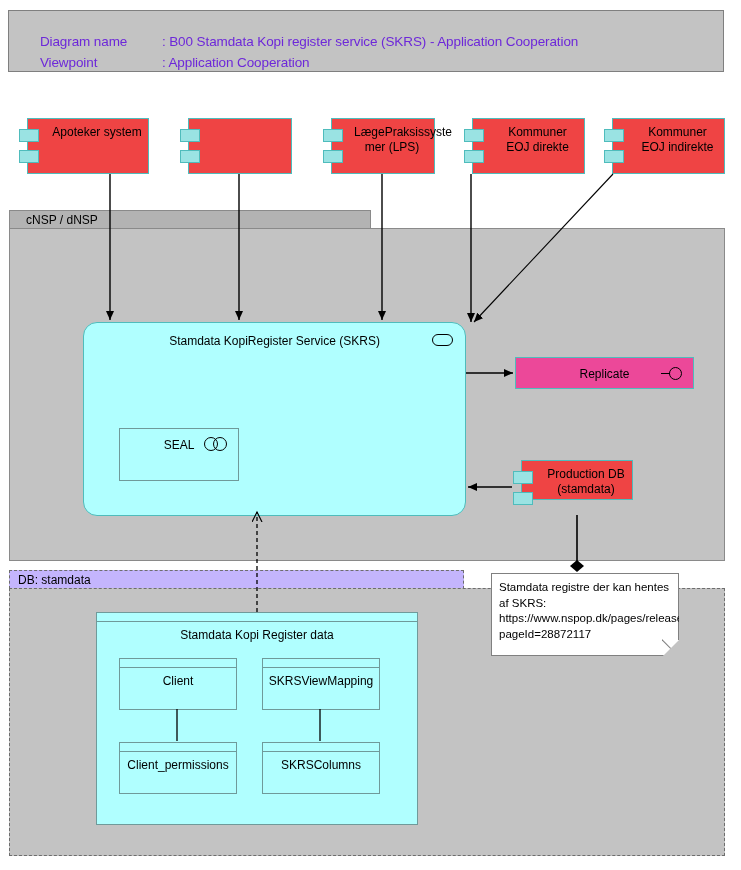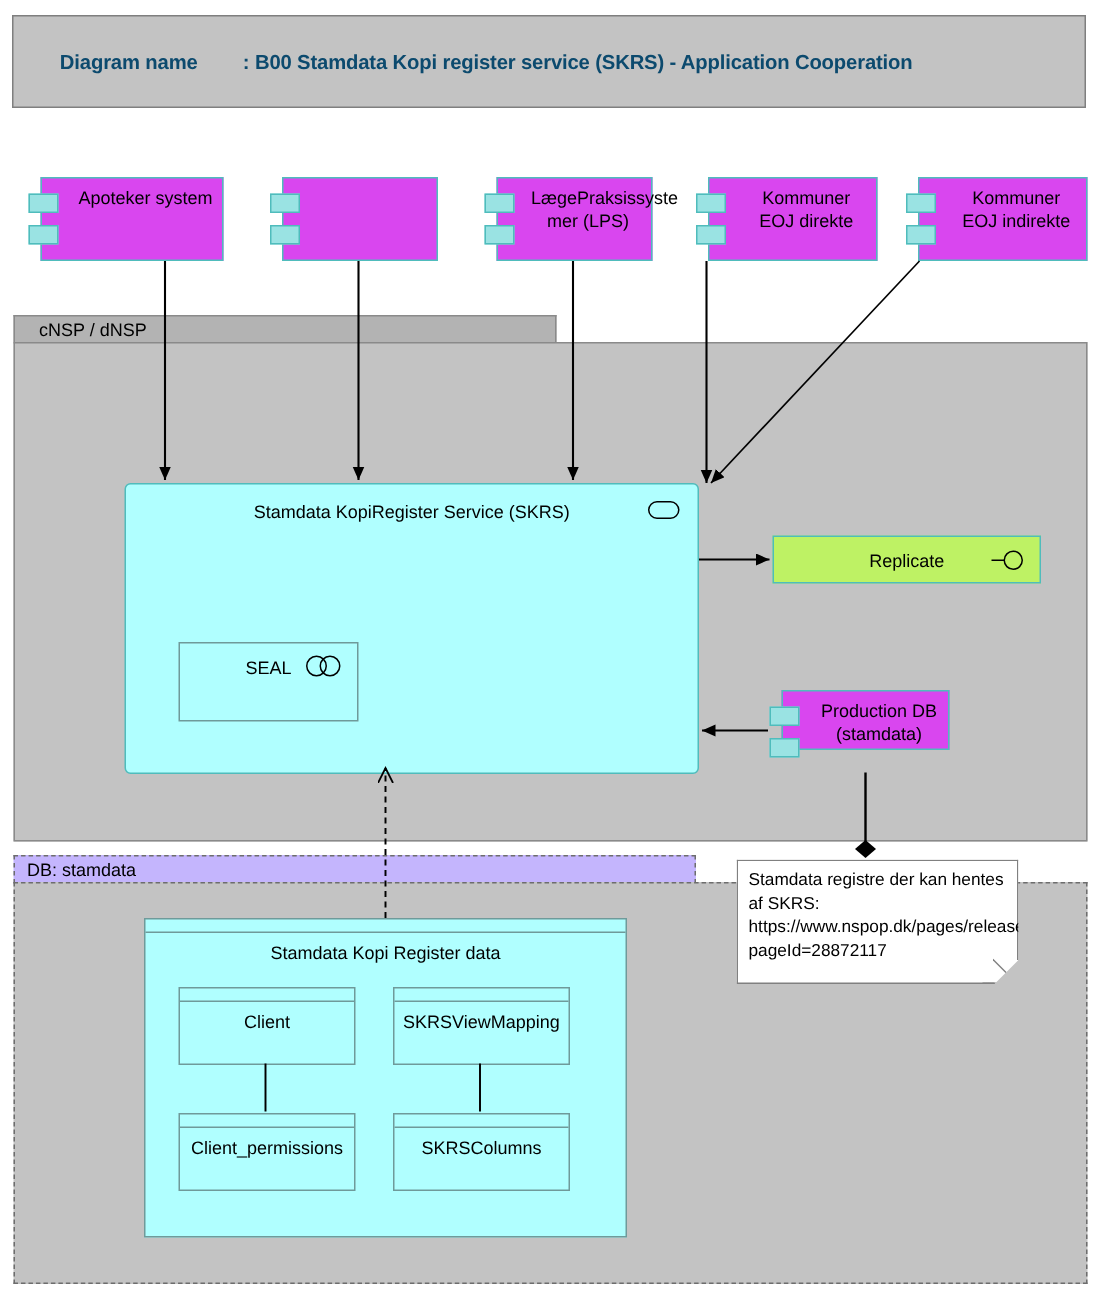--- a/index.html
+++ b/index.html
@@ -26,22 +26,22 @@
     width: 716px;
     height: 62px;
     background: #c3c3c3;
     border: 1px solid #7f7f7f;
     box-sizing: border-box;
   }
   .title-line {
     position: absolute;
     left: 9px;
     font-size: 13.5px;
-    font-weight: bold;
-    color: #0c4a6e;
+    font-weight: normal;
+    color: #6d28d9;
     white-space: pre;
     letter-spacing: -0.1px;
   }
   .title-line.l1 { top: 8px; }
   .title-line.l2 { top: 29px; }
   .title-key { display: inline-block; }
   .title-key.k1 { width: 122px; }
   .title-key.k2 { width: 122px; }
 
   
@@ -60,21 +60,21 @@
     color: #000;
     padding-left: 8px;
     line-height: 18px;
   }
   .group-tab.solid { border: 1px solid #8a8a8a; border-bottom: none; }
   .group-tab.dashed { border: 1px dashed #6d6d6d; border-bottom: none; background: #c4b5fd;}
 
   
   .component {
     position: absolute;
-    background: #d946ef;
+    background: #ef4444;
     border: 1px solid #4fbcbc;
     box-sizing: border-box;
   }
   .component .comp-label {
     position: absolute;
     left: 22px;
     right: 4px;
     top: 6px;
     text-align: center;
     font-size: 12px;
@@ -91,21 +91,21 @@
     box-sizing: border-box;
   }
   .comp-nub.n1 { top: 10px; }
   .comp-nub.n2 { top: 31px; }
 
   
   .app-service {
     position: absolute;
     background: #b0ffff;
     border: 1px solid #4fbcbc;
-    border-radius: 4px;
+    border-radius: 14px;
     box-sizing: border-box;
   }
   .app-service > .svc-label {
     position: absolute;
     left: 0; right: 0; top: 11px;
     text-align: center;
     font-size: 12px;
     color: #000;
   }
   .icon-service {
@@ -148,21 +148,21 @@
     border: 1.4px solid #000;
     border-radius: 50%;
     box-sizing: border-box;
   }
   .icon-collab i.a { left: 0; }
   .icon-collab i.b { left: 9px; }
 
   
   .interface-box {
     position: absolute;
-    background: #bef264;
+    background: #ec4899;
     border: 1px solid #4fbcbc;
     box-sizing: border-box;
   }
   .interface-box > .if-label {
     position: absolute;
     left: 0; right: 0; top: 9px;
     text-align: center;
     font-size: 12px;
     color: #000;
   }
@@ -256,20 +256,23 @@
   }
 </style>
 </head>
 <body>
 
 <div id="canvas">
 
   <div class="title-banner">
     <div class="title-line l1">
       <span class="title-key k1">Diagram name</span><span>: </span><span>B00 Stamdata Kopi register service (SKRS) - Application Cooperation</span>
+    </div>
+    <div class="title-line l2">
+      <span class="title-key k2">Viewpoint</span><span>: </span><span>Application Cooperation</span>
     </div>
   </div>
 
   <div class="group-tab solid" style="left:9px; top:210px; width:362px; height:19px;padding-left:16px;">
     <span>cNSP / dNSP</span>
   </div>
   <div class="group-body solid" style="left:9px; top:228px; width:716px; height:333px;"></div>
 
   <div class="group-tab dashed" style="left:9px; top:570px; width:455px; height:19px;">
     <span>DB: stamdata</span>

